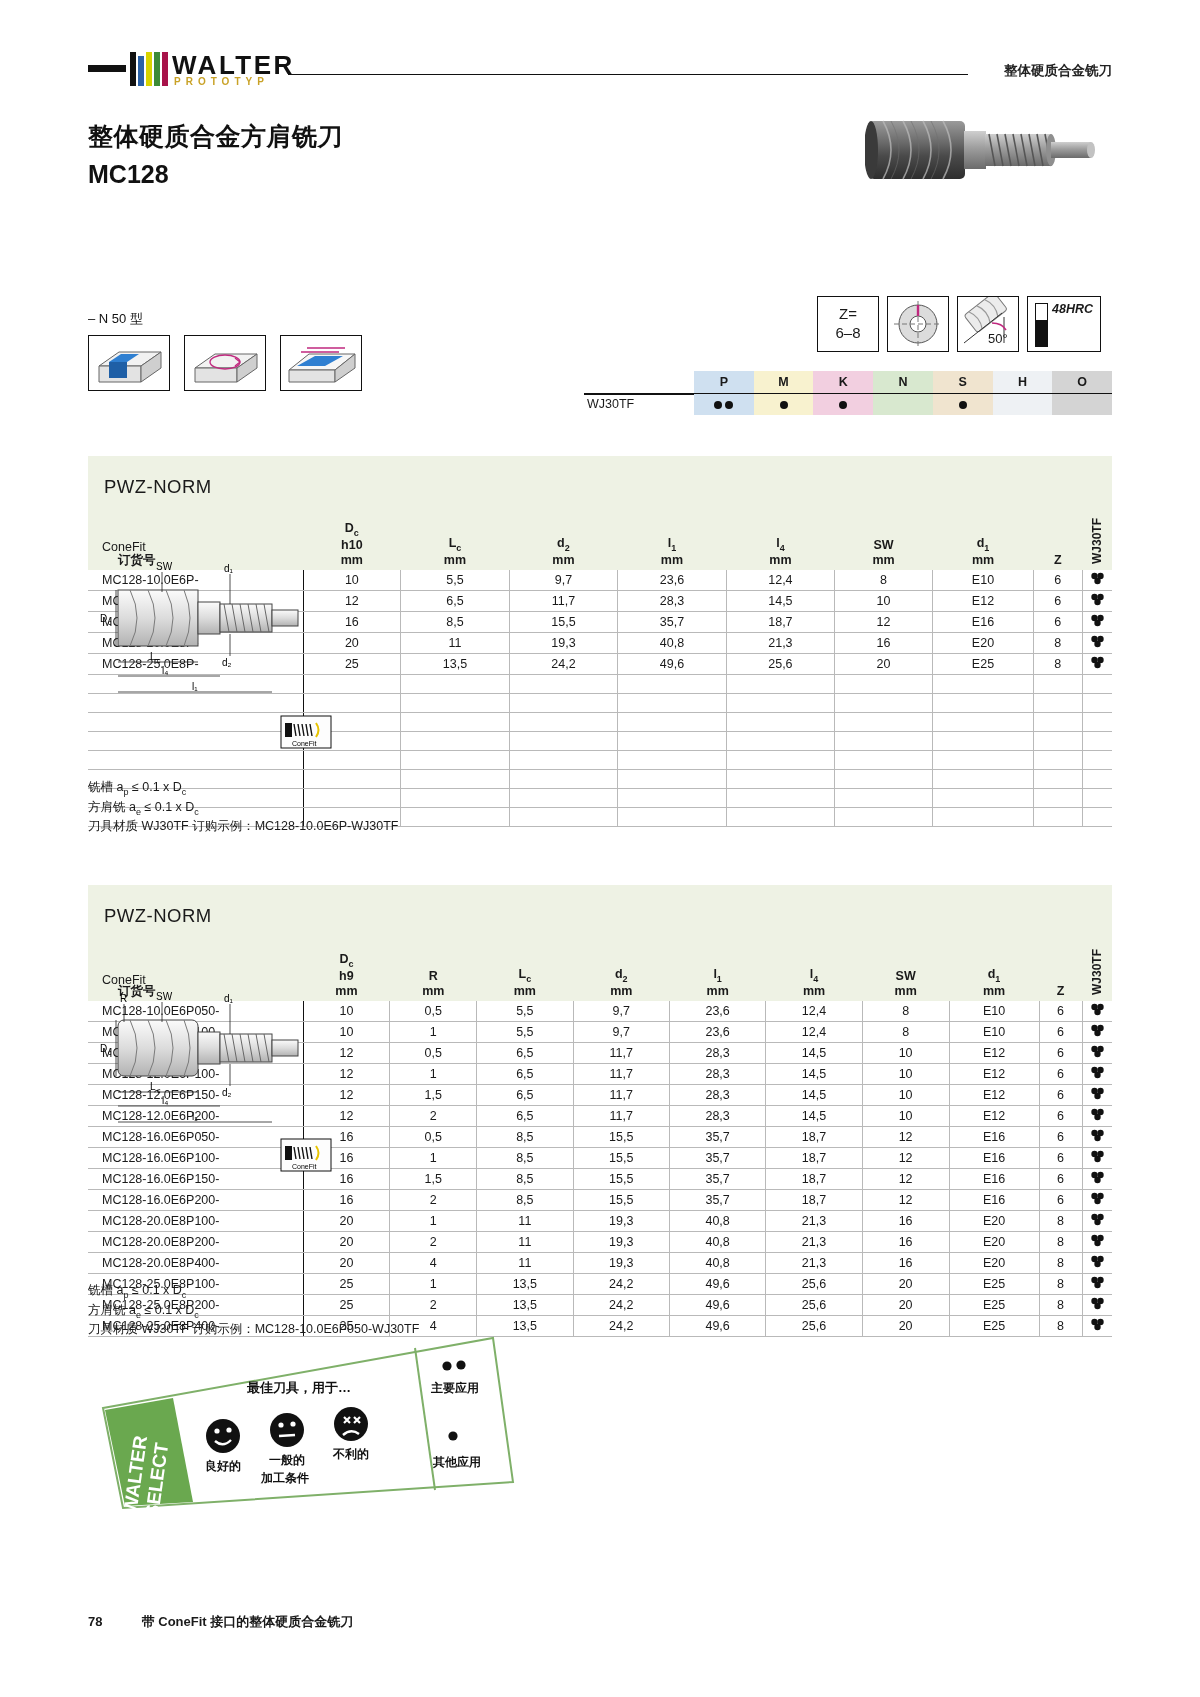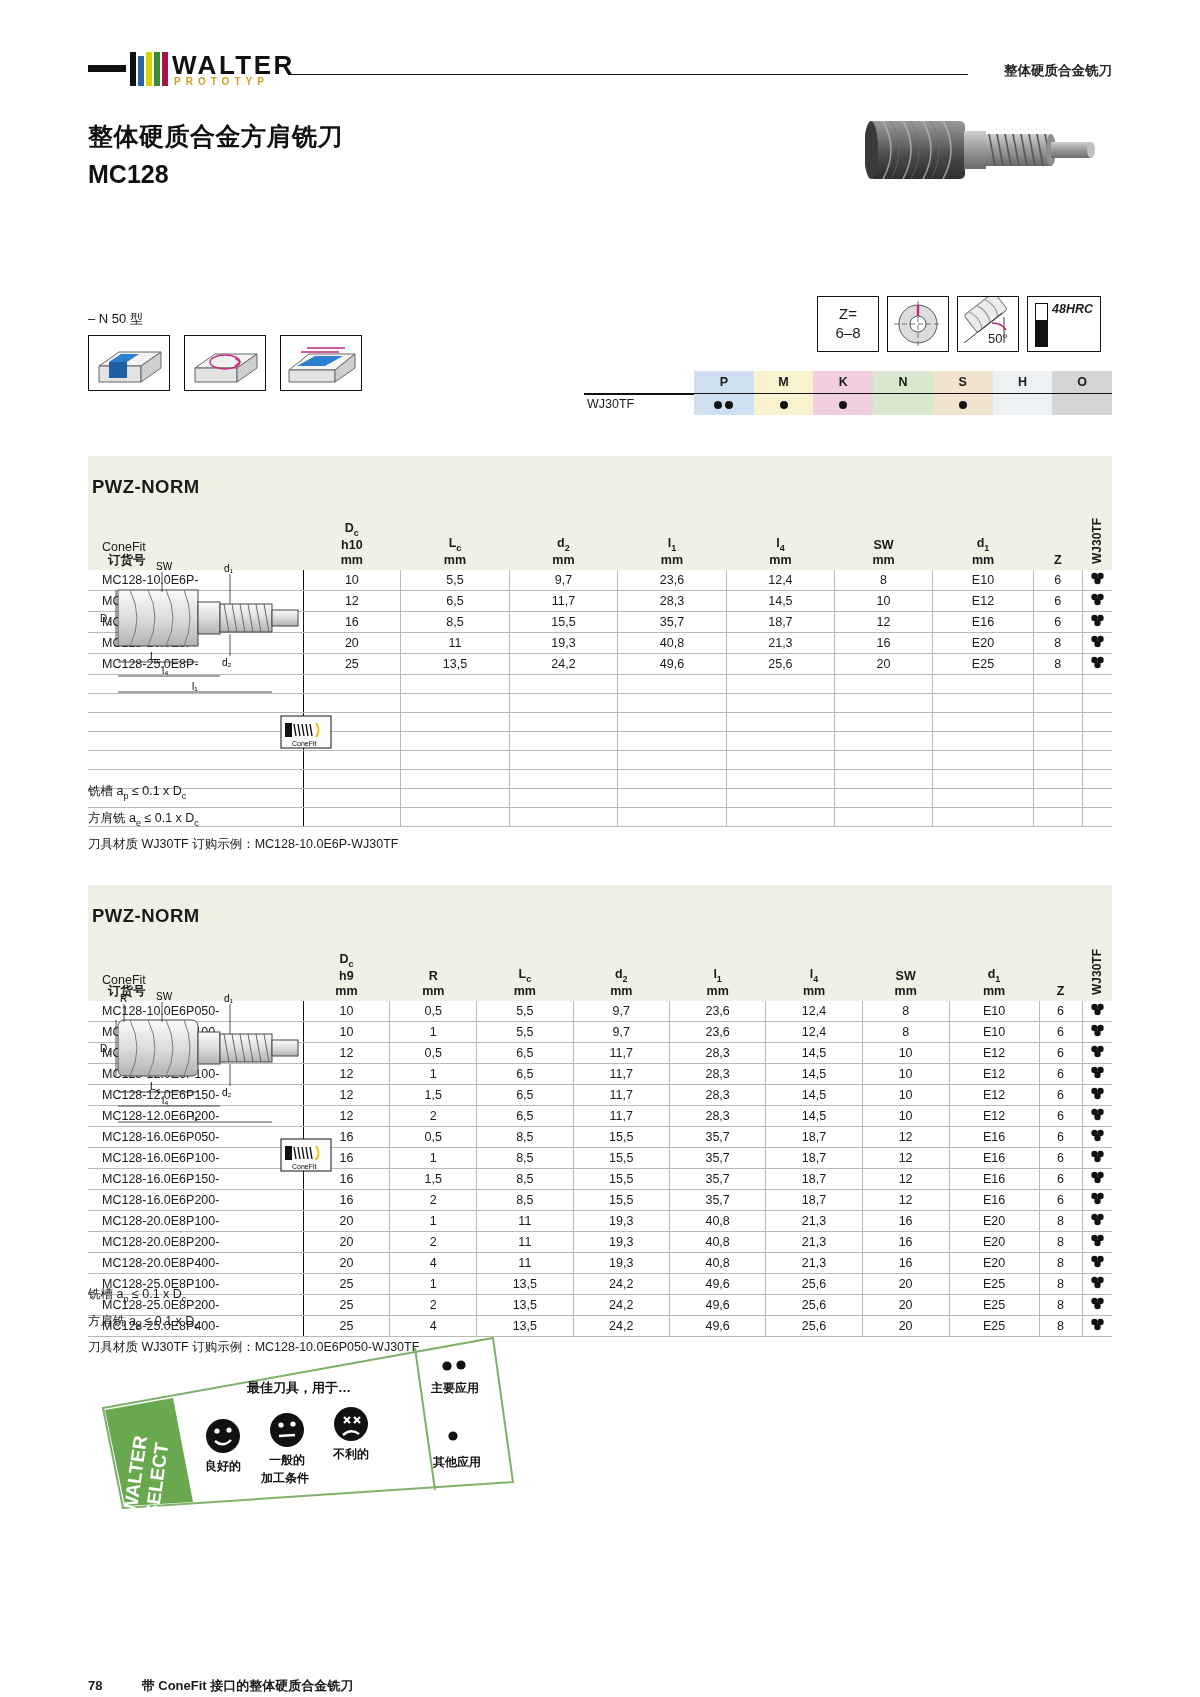--- a/index.html
+++ b/index.html
@@ -61,48 +61,48 @@
   .mathead div { flex:1; text-align:center; font-size:12.5px; font-weight:bold; line-height:22px; }
   .matbody { display:flex; height:22px; border-top:1.6px solid #111; }
   .matbody div { flex:1; display:flex; align-items:center; justify-content:center; gap:3px; }
   .dot { width:8px; height:8px; border-radius:50%; background:#111; display:inline-block; }
   .matlabel { position:absolute; left:-107px; top:22px; font-size:12.5px; line-height:22px; }
   .mat-underline { position:absolute; left:-110px; top:22px; width:110px; height:1.6px; background:#111;}
 
   
   .tblwrap { position:absolute; left:88px; width:1024px; }
   .t-head { background:#eef2e4; position:relative; }
-  .t-title { position:absolute; left:4px; top:20px; font-size:18.5px; font-weight:bold; letter-spacing:.5px; }
+  .t-title { position:absolute; left:16px; top:20px; font-size:18.5px; font-weight:normal; letter-spacing:.5px; }
   table.data { border-collapse:collapse; width:100%; font-size:12.5px; }
   table.data th { background:#eef2e4; font-weight:bold; vertical-align:bottom; padding:2px 3px;
       text-align:center; font-size:12.5px; line-height:1.18; border:none;margin-top:33px; }
-  table.data th.ordcol { text-align:left; padding-left:20px; vertical-align:bottom; }
+  table.data th.ordcol { text-align:left; padding-left:30px; vertical-align:bottom; }
   table.data td { text-align:center; padding:2px 3px; font-size:12.5px; height:19px;
       border-bottom:1px solid #b9b9b9; }
   table.data td.ord { text-align:left; padding-left:14px; border-right:1.4px solid #111; }
   table.data td.vert { border-left:1px solid #b9b9b9; }
   table.data td.wj { border-left:1px solid #b9b9b9; }
   table.data tr.empty td { height:19px; }
   .wjvert { writing-mode:vertical-rl; transform:rotate(180deg); font-size:12px; font-weight:bold;
       white-space:nowrap; }
   .sub { font-size:9px; vertical-align:sub; }
 
   .conefit-lbl { position:absolute; font-size:12.5px; }
 
   
   .draw { position:absolute; }
 
   
-  .notes { position:absolute; left:88px; font-size:12.5px; line-height:22px; }
+  .notes { position:absolute; left:88px; font-size:12.5px; line-height:15px; }
 
   
   .wsel { position:absolute; left:95px; top:1330px; width:420px; height:185px; }
 
   
-  .footer { position:absolute; left:88px; top:1677px; font-size:13px; font-weight:bold; }
+  .footer { position:absolute; left:88px; top:1613px; font-size:13px; font-weight:bold; }
   .footer .pg { display:inline-block; width:50px; }
 </style>
 </head>
 <body>
 
 <div class="page">
 
   <div class="hdr">
     <div class="logo">
       <div class="dash"></div>

